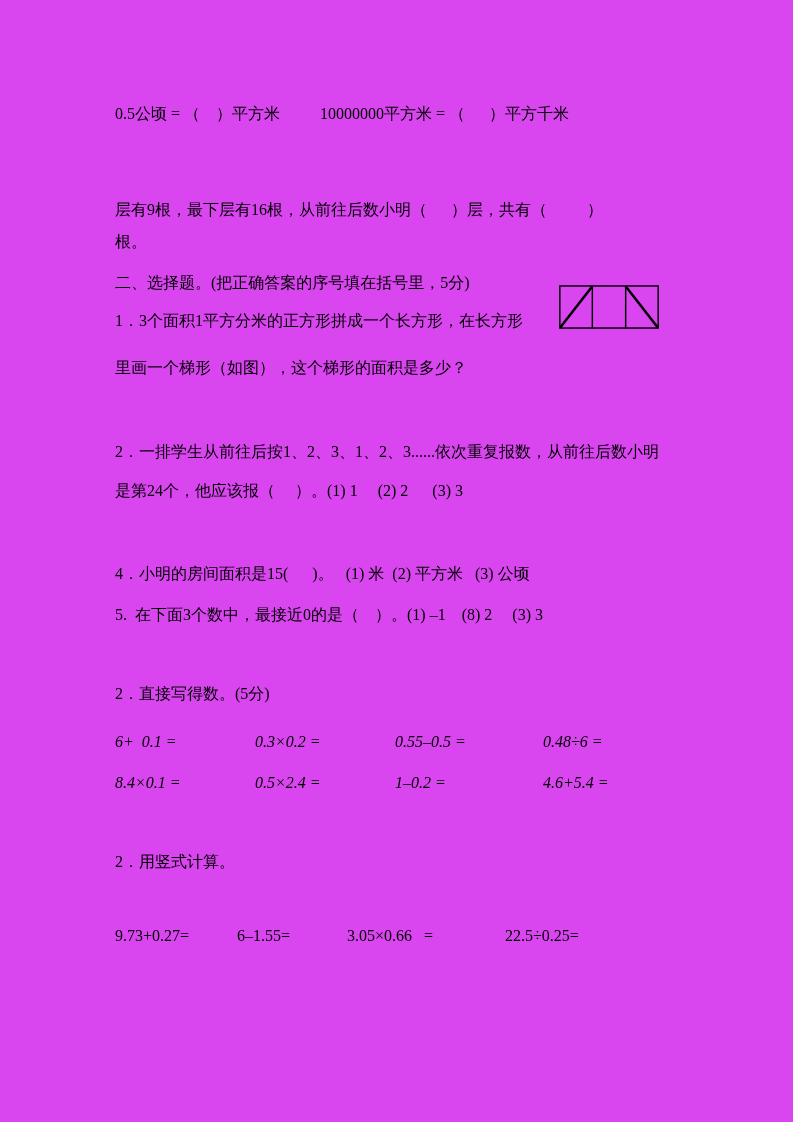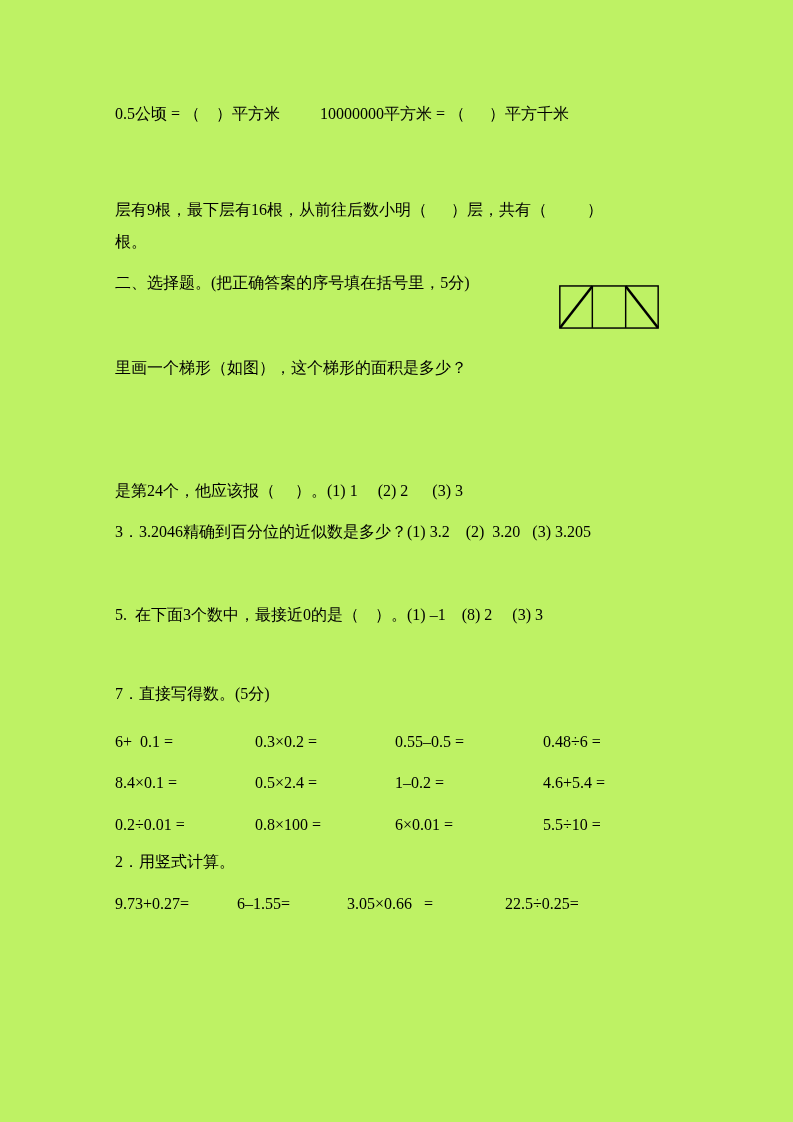--- a/index.html
+++ b/index.html
@@ -4,40 +4,42 @@
 <style>
   html, body {
     margin: 0;
     padding: 0;
     background: #ffffff;
   }
   .page {
     position: relative;
     width: 793px;
     height: 1122px;
-    background: #bef264;
+    background: #d946ef;
     font-family: "Liberation Serif", "DejaVu Serif", serif;
     font-size: 16px;
     color: #000000;
     overflow: hidden;
   }
   .line {
     position: absolute;
     left: 115px;
     width: 580px;
     white-space: pre-wrap;
     line-height: 22px;
   }
   .calc-grid {
     display: grid;
     grid-template-columns: 140px 140px 148px auto;
+    font-style: italic;
   }
   .vcalc-grid {
     display: grid;
     grid-template-columns: 122px 110px 158px auto;
+    margin-top: 32px;
   }
   .figure {
     position: absolute;
     left: 559px;
     top: 284px;
     width: 100px;
     height: 46px;
   }
 </style>
 </head>
@@ -45,55 +47,51 @@
 
 <div class="page">
 
   <div class="line" style="top:103px">0.5公顷 = （    ）平方米          10000000平方米 = （      ）平方千米</div>
 
   <div class="line" style="top:199px">层有9根，最下层有16根，从前往后数小明（      ）层，共有（          ）</div>
   <div class="line" style="top:231px">根。</div>
 
   <div class="line" style="top:272px">二、选择题。(把正确答案的序号填在括号里，5分)</div>
 
+  <div class="line" style="top:310px; width:440px">1．3个面积1平方分米的正方形拼成一个长方形，在长方形</div>
 
   <svg class="figure" viewBox="0 0 96 42" xmlns="http://www.w3.org/2000/svg">
     <rect x="0.8" y="0.8" width="94.4" height="40.4" fill="none" stroke="#000000" stroke-width="1.4"></rect>
     <line x1="32" y1="1" x2="32" y2="41" stroke="#000000" stroke-width="1.4"></line>
     <line x1="64" y1="1" x2="64" y2="41" stroke="#000000" stroke-width="1.4"></line>
     <line x1="1" y1="41" x2="32" y2="1" stroke="#000000" stroke-width="2.4"></line>
     <line x1="64" y1="1" x2="95" y2="41" stroke="#000000" stroke-width="2.4"></line>
   </svg>
 
   <div class="line" style="top:357px">里画一个梯形（如图），这个梯形的面积是多少？</div>
 
+  <div class="line" style="top:441px">2．一排学生从前往后按1、2、3、1、2、3......依次重复报数，从前往后数小明</div>
   <div class="line" style="top:480px">是第24个，他应该报（     ）。(1) 1     (2) 2      (3) 3</div>
 
-  <div class="line" style="top:521px">3．3.2046精确到百分位的近似数是多少？(1) 3.2    (2)  3.20   (3) 3.205</div>
+  <div class="line" style="top:563px">4．小明的房间面积是15(      )。   (1) 米  (2) 平方米   (3) 公顷</div>
   <div class="line" style="top:604px">5.  在下面3个数中，最接近0的是（    ）。(1) –1    (8) 2     (3) 3</div>
 
-  <div class="line" style="top:683px">7．直接写得数。(5分)</div>
+  <div class="line" style="top:683px">2．直接写得数。(5分)</div>
 
   <div class="line calc-grid" style="top:731px">
     <span>6+  0.1 =</span>
     <span>0.3×0.2 =</span>
     <span>0.55–0.5 =</span>
     <span>0.48÷6 =</span>
   </div>
   <div class="line calc-grid" style="top:772px">
     <span>8.4×0.1 =</span>
     <span>0.5×2.4 =</span>
     <span>1–0.2 =</span>
     <span>4.6+5.4 =</span>
-  </div>
-  <div class="line calc-grid" style="top:814px">
-    <span>0.2÷0.01 =</span>
-    <span>0.8×100 =</span>
-    <span>6×0.01 =</span>
-    <span>5.5÷10 =</span>
   </div>
 
   <div class="line" style="top:851px">2．用竖式计算。</div>
 
   <div class="line vcalc-grid" style="top:893px">
     <span>9.73+0.27=</span>
     <span>6–1.55=</span>
     <span>3.05×0.66   =</span>
     <span>22.5÷0.25=</span>
   </div>

